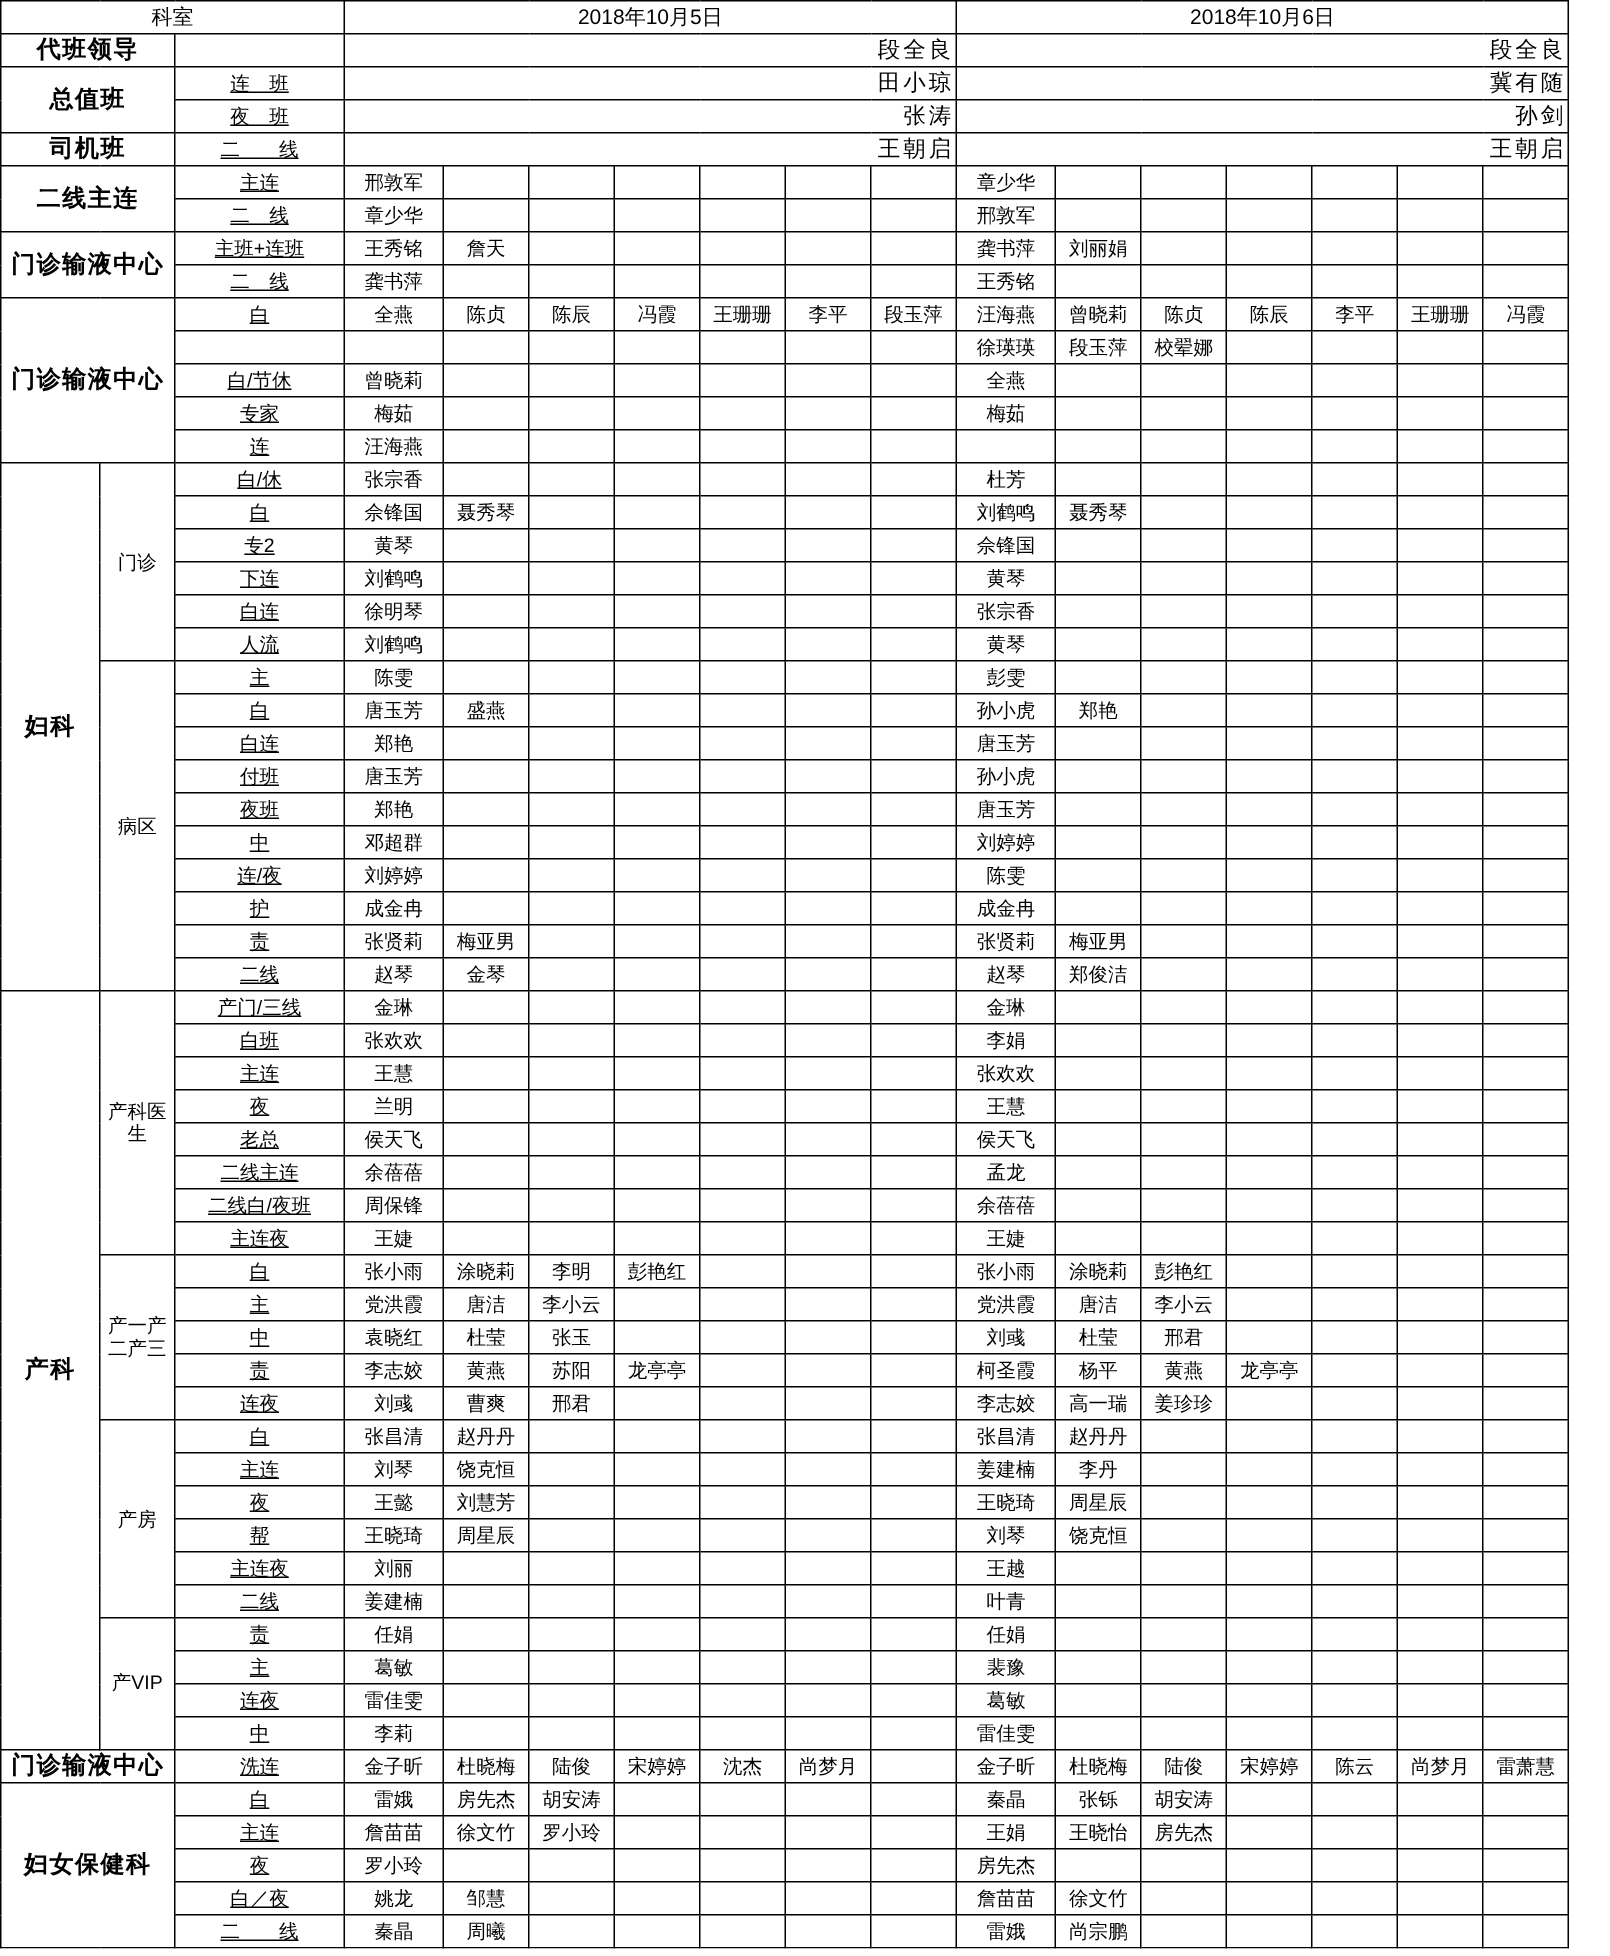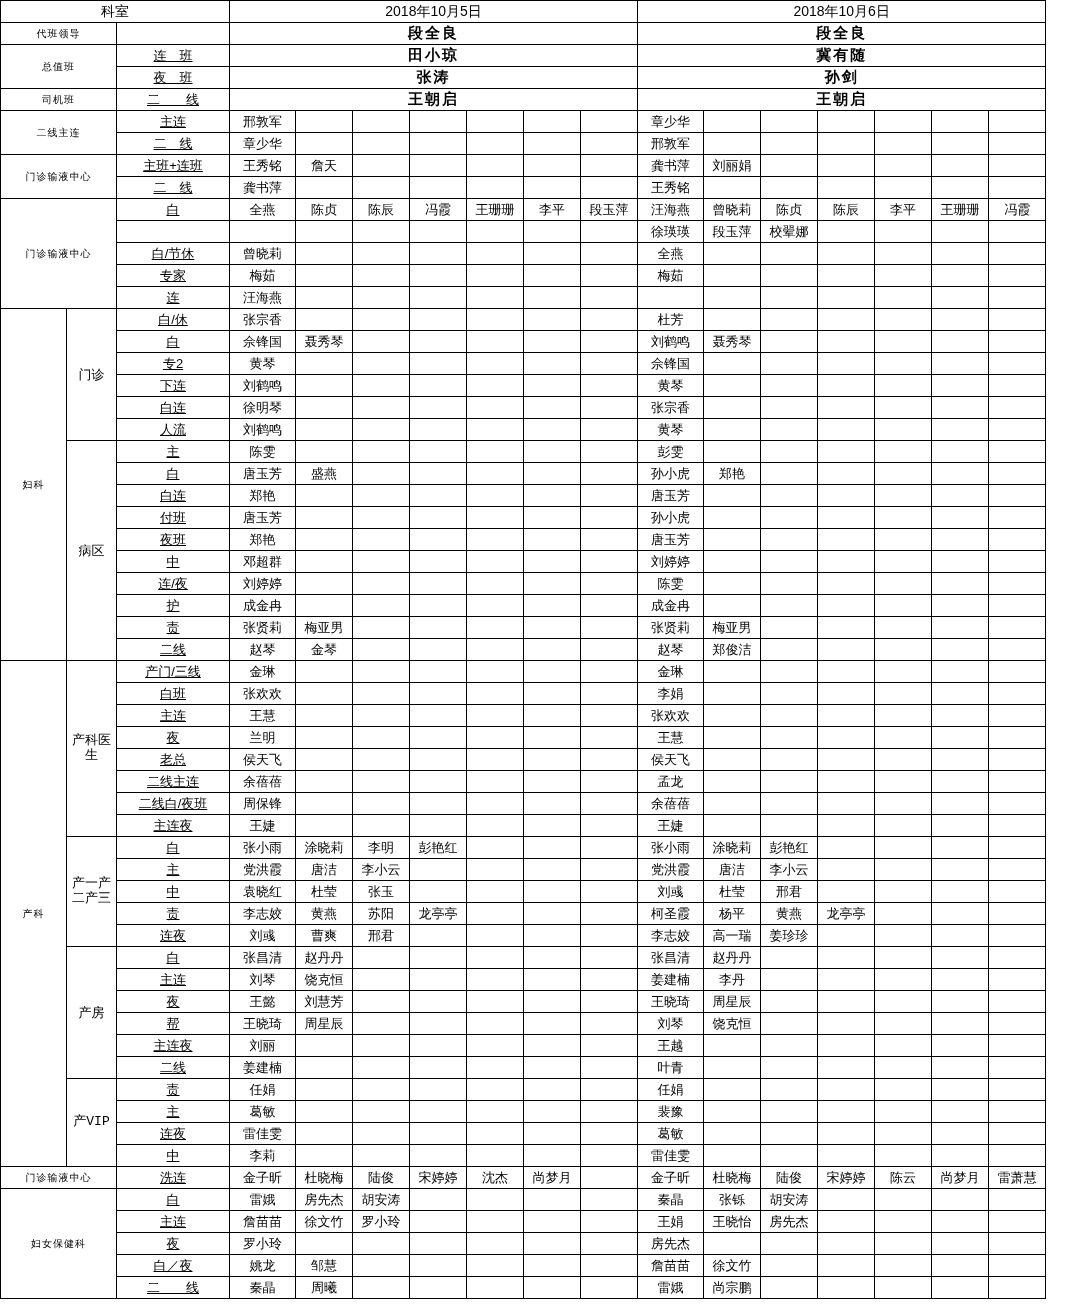--- a/index.html
+++ b/index.html
@@ -11,24 +11,24 @@
     font-size:13px;
     text-align:center;
     vertical-align:middle;
     height:21px;
     padding:0 1px;
     overflow:hidden;
     white-space:nowrap;
     color:#000;
   }
   td.lbl{font-size:13px;text-decoration:underline;}
-  td.dept{font-size:10px;font-weight:normal;letter-spacing:1px;}
+  td.dept{font-size:16px;font-weight:bold;letter-spacing:1px;}
   td.hdr{font-size:14px;}
-  td.big{font-size:15px;font-weight:bold;letter-spacing:2px;}
-  td.sub{font-size:13px;font-family:Liberation Mono, monospace;}
+  td.big{font-size:15px;font-weight:normal;letter-spacing:2px;text-align:right;}
+  td.sub{font-size:13px;}
   td.empty{}
 </style>
 </head>
 <body>
 
 <div id="sheet">
 <table>
   <colgroup>
     <col style="width:66px">
         <col style="width:50px">

